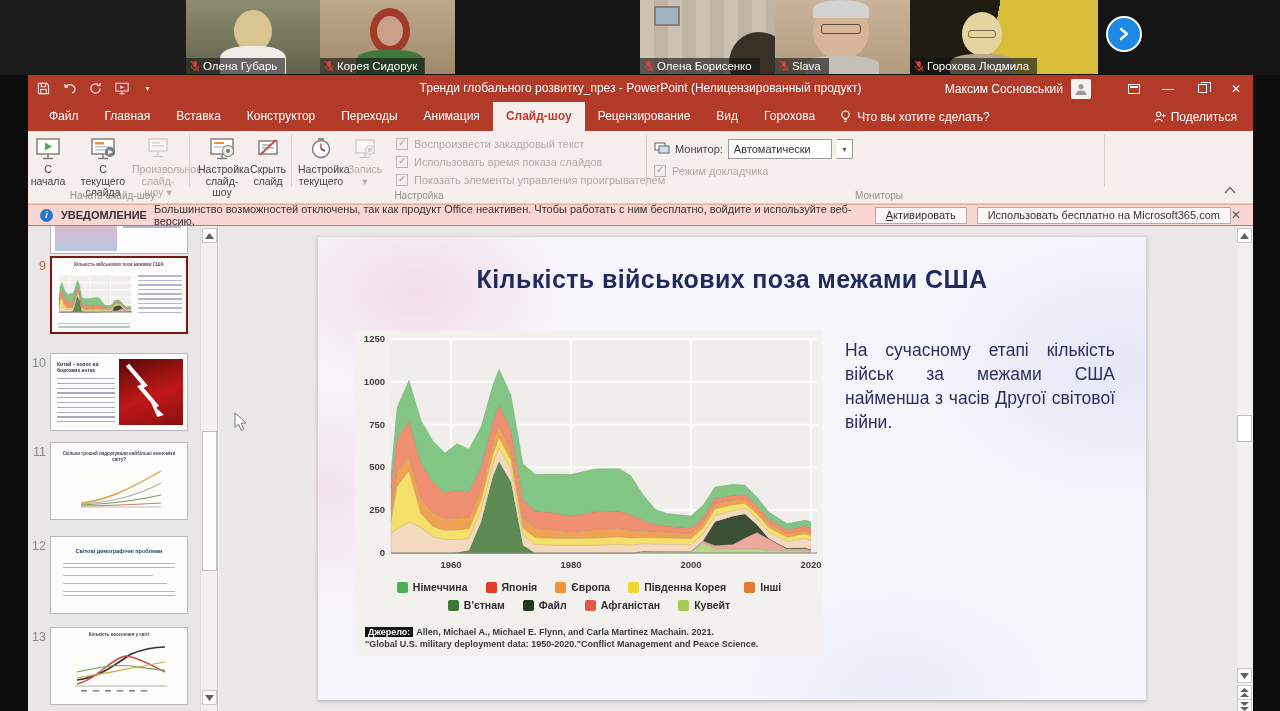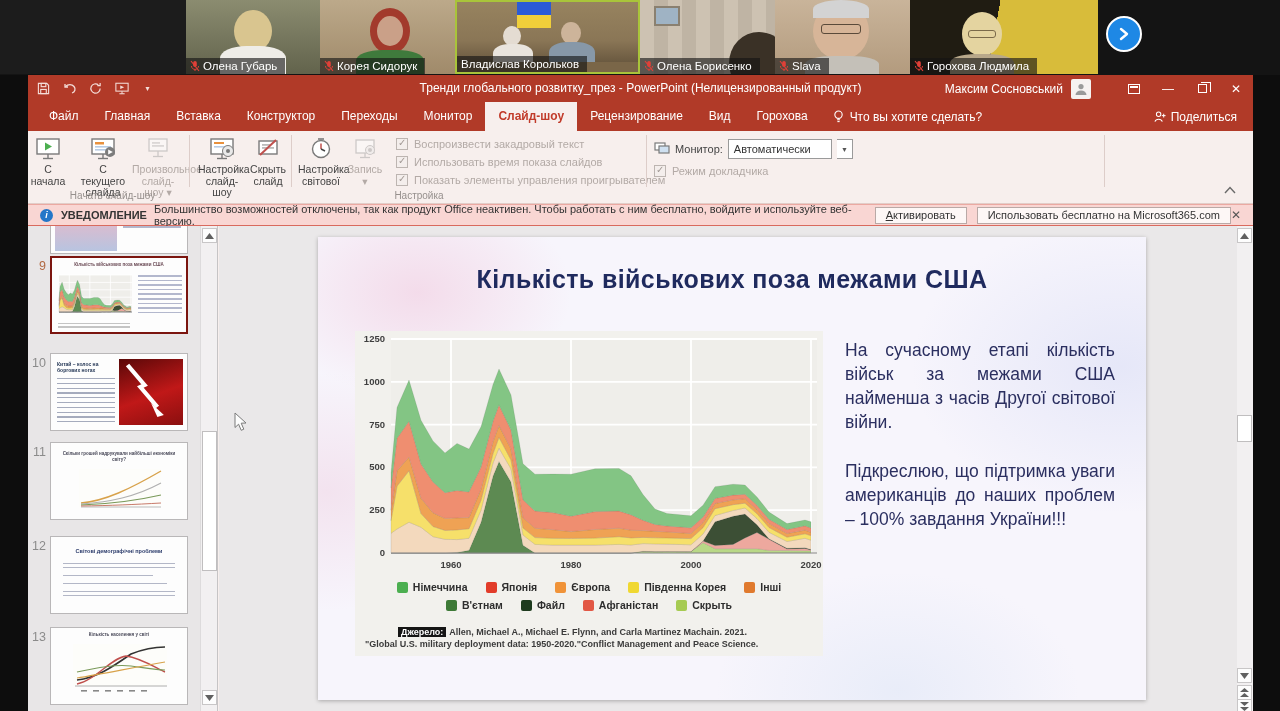--- a/index.html
+++ b/index.html
@@ -114,21 +114,21 @@
            box-shadow:0 1px 4px rgba(0,0,0,.28); cursor:default; }
   .slide-title { position:absolute; left:0; right:0; top:28px; text-align:center; font-size:25px;
                  font-weight:bold; color:#1f2a5e; letter-spacing:.4px; }
   .chart-card { position:absolute; left:37px; top:94px; width:468px; height:325px; background:#f2f1ed; }
   .legend { position:absolute; left:0; right:0; top:250px; display:flex; flex-direction:column;
             align-items:center; gap:6px; }
   .leg-row { display:flex; gap:18px; }
   .leg-item { display:flex; align-items:center; gap:5px; font-size:10.5px; font-weight:bold; color:#2e2e2e; }
   .leg-sw { width:11px; height:11px; border-radius:2px; display:inline-block; }
   .src { position:absolute; left:10px; top:295px; font-size:9px; font-weight:bold; color:#3b3b3b; line-height:12px; }
-  .src-label { background:#151515; color:#fff; padding:0 3px; margin-right:3px;margin-left:33px; }
+  .src-label { background:#151515; color:#fff; padding:0 3px; margin-right:3px; }
   .slide-text { position:absolute; left:527px; top:101px; width:270px; font-size:17.5px; color:#2b2f60;
                 line-height:24px; text-align:justify; }
   .slide-text p { margin-bottom:25px; }
 
   .mscroll { position:absolute; right:0; top:0; bottom:0; width:16px; background:#f2f0f1; }
   .cursor { position:absolute; left:234px; top:412px; pointer-events:none; z-index:50; }
 
   .arr { fill:#606060; }
   svg text { font-family:"Liberation Sans", sans-serif; }
 </style>
@@ -160,31 +160,20 @@
       <svg width="10" height="12" viewBox="0 0 10 12">
           <rect x="3.2" y="1" width="3.6" height="6" rx="1.8" fill="#e04038"></rect>
           <path d="M1.5 6c0 2 1.6 3.4 3.5 3.4S8.5 8 8.5 6" stroke="#e04038" stroke-width="1" fill="none"></path>
           <line x1="5" y1="9.4" x2="5" y2="11" stroke="#e04038" stroke-width="1"></line>
           <line x1="1" y1="1" x2="9" y2="11" stroke="#e04038" stroke-width="1.2"></line>
         </svg>
       <span>Корея Сидорук</span>
     </div>
   </div>
 
-  <div class="vtile active" style="left:455px;width:185px;background:linear-gradient(180deg,#97835f 0%,#8a7656 55%,#5c4c36 100%);">
-    <div style="position:absolute;left:60px;top:0;width:34px;height:26px;background:linear-gradient(180deg,#2a5bd7 50%,#f0cf3a 50%);"></div>
-    <div class="head" style="left:46px;top:24px;width:18px;height:20px;background:#e4dcd2;"></div>
-    <div class="torso" style="left:36px;top:42px;width:40px;height:24px;background:#e9e4dd;"></div>
-    <div class="head" style="left:104px;top:20px;width:20px;height:22px;background:#cdb49a;"></div>
-    <div class="torso" style="left:92px;top:40px;width:46px;height:26px;background:#8798a8;"></div>
-    <div style="position:absolute;left:0;bottom:0;width:185px;height:10px;background:#7a6648;"></div>
-    <div class="nametag">
-      <span>Владислав Корольков</span>
-    </div>
-  </div>
 
   <div class="vtile" style="left:775px;width:135px;background:linear-gradient(180deg,#c9b49a,#b39b7e);">
     <div class="head" style="left:38px;top:2px;width:56px;height:58px;background:#d7b598;"></div>
     <div style="position:absolute;left:38px;top:0;width:56px;height:18px;border-radius:50% 50% 0 0;background:#d3d3d3;"></div>
     <div style="position:absolute;left:46px;top:24px;width:40px;height:10px;border:1.5px solid #5a4a3a;border-radius:3px;background:transparent;"></div>
     <div class="torso" style="left:30px;top:56px;width:74px;height:20px;background:#c4c0b8;"></div>
     <div class="nametag">
       <svg width="10" height="12" viewBox="0 0 10 12">
           <rect x="3.2" y="1" width="3.6" height="6" rx="1.8" fill="#e04038"></rect>
           <path d="M1.5 6c0 2 1.6 3.4 3.5 3.4S8.5 8 8.5 6" stroke="#e04038" stroke-width="1" fill="none"></path>
@@ -297,21 +286,21 @@
       <span class="winbtn">✕</span>
     </div>
   </div>
 
   <div class="tabrow">
     <span class="tab">Файл</span>
     <span class="tab">Главная</span>
     <span class="tab">Вставка</span>
     <span class="tab">Конструктор</span>
     <span class="tab">Переходы</span>
-    <span class="tab">Монитор</span>
+    <span class="tab">Анимация</span>
     <span class="tab active">Слайд-шоу</span>
     <span class="tab">Рецензирование</span>
     <span class="tab">Вид</span>
     <span class="tab">Горохова</span>
     <span class="tellme">
       <svg width="11" height="14" viewBox="0 0 12 15">
           <circle cx="6" cy="5" r="4" fill="none" stroke="#fff" stroke-width="1.2"></circle>
           <line x1="4.5" y1="10.5" x2="7.5" y2="10.5" stroke="#fff" stroke-width="1.2"></line>
           <line x1="4.8" y1="12.5" x2="7.2" y2="12.5" stroke="#fff" stroke-width="1.2"></line>
         </svg>
@@ -398,21 +387,21 @@
     <div class="rsep" style="left:263px;"></div>
     <div class="rbtn" style="left:270px;width:46px;">
       <div class="ric">
           <svg width="22" height="24" viewBox="0 0 22 24">
             <circle cx="11" cy="12" r="8.5" fill="#fff" stroke="#7a7a7a" stroke-width="1.4"></circle>
             <line x1="11" y1="12" x2="11" y2="6.5" stroke="#c0504d" stroke-width="1.5"></line>
             <line x1="11" y1="12" x2="15" y2="14" stroke="#444" stroke-width="1.5"></line>
             <line x1="8" y1="2" x2="14" y2="2" stroke="#7a7a7a" stroke-width="1.6"></line>
           </svg>
         </div>
-      <span>Настройка світової</span>
+      <span>Настройка текущего</span>
     </div>
     <div class="rbtn dis" style="left:318px;width:38px;">
       <div class="ric">
           <svg width="24" height="24" viewBox="0 0 24 24">
             <rect x="3" y="3" width="18" height="13" fill="#fff" stroke="#9a9a9a" stroke-width="1.3"></rect>
             <circle cx="17" cy="13" r="4.5" fill="#e9e9e9" stroke="#9a9a9a"></circle>
             <circle cx="17" cy="13" r="2" fill="#9a9a9a"></circle>
             <line x1="12" y1="16" x2="12" y2="20" stroke="#9a9a9a" stroke-width="1.3"></line>
             <line x1="7" y1="20.5" x2="17" y2="20.5" stroke="#9a9a9a" stroke-width="1.3"></line>
           </svg>
@@ -441,20 +430,21 @@
         </svg>
       <span>Монитор:</span>
       <span class="mon-box">Автоматически</span>
       <span class="mon-arrow">▼</span>
     </div>
     <div class="rcheck" style="left:626px;top:34px;">
       <span class="cbox"></span>
       <span>Режим докладчика</span>
     </div>
     <div class="rsep" style="left:1076px;"></div>
+    <div class="rgroup-label" style="left:626px;width:450px;">Мониторы</div>
 
     <div class="collapse-chevron">
       <svg width="12" height="8" viewBox="0 0 12 8">
           <polyline points="1,7 6,1.5 11,7" fill="none" stroke="#6a6a6a" stroke-width="1.4"></polyline>
         </svg>
     </div>
   </div>
 
   <div class="notif">
     <span class="notif-i">i</span>
@@ -640,33 +630,32 @@
                 <span class="leg-item">
                   <span class="leg-sw" style="background: rgb(30, 59, 30);"></span>
                   <span>Файл</span>
                 </span>
                 <span class="leg-item">
                   <span class="leg-sw" style="background: rgb(226, 88, 69);"></span>
                   <span>Афганістан</span>
                 </span>
                 <span class="leg-item">
                   <span class="leg-sw" style="background: rgb(166, 203, 82);"></span>
-                  <span>Скрыть</span>
+                  <span>Кувейт</span>
                 </span>
               </div>
             </div>
           <div class="src">
             <div><span class="src-label">Джерело:</span><span>Allen, Michael A., Michael E. Flynn, and Carla Martinez Machain. 2021.</span></div>
             <div>"Global U.S. military deployment data: 1950-2020."Conflict Management and Peace Science.</div>
           </div>
         </div>
 
         <div class="slide-text">
           <p>На сучасному етапі кількість військ за межами США найменша з часів Другої світової війни.</p>
-          <p>Підкреслюю, що підтримка уваги американців до наших проблем – 100% завдання України!!!</p>
         </div>
       </div>
     </div>
 
     <div class="mscroll">
       <div class="sbtn" style="top:2px;left:0;">
           <svg width="9" height="6" viewBox="0 0 9 6">
             <polygon class="arr" points="4.5,0 9,6 0,6"></polygon>
           </svg>
         </div>

